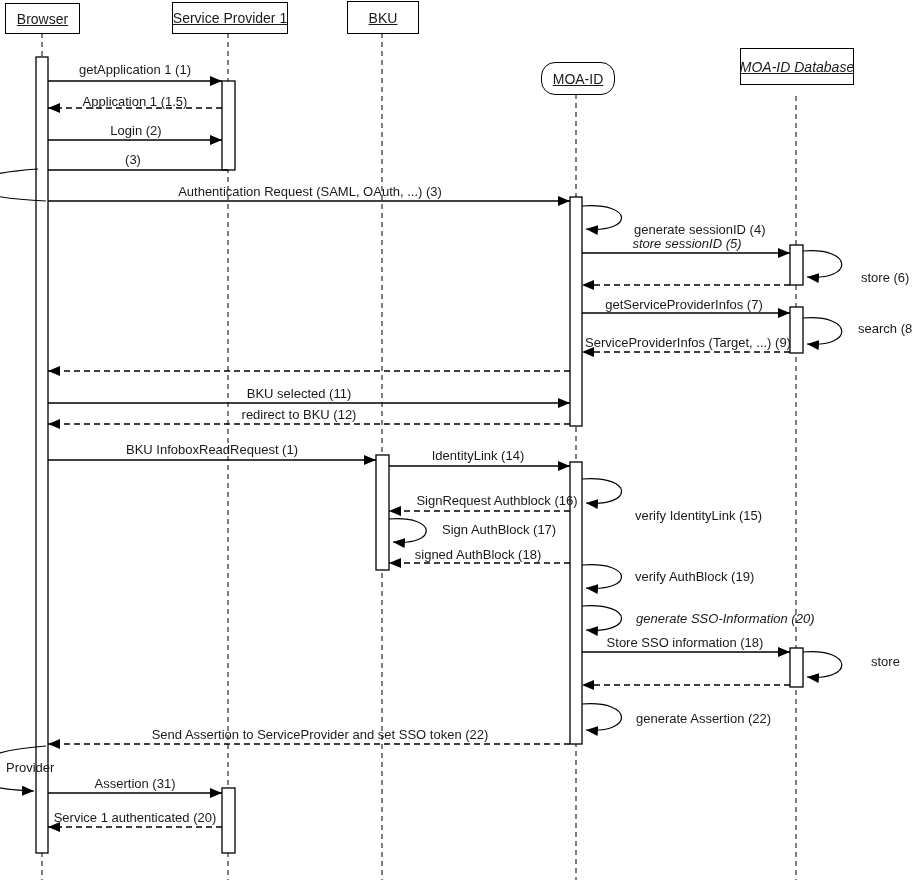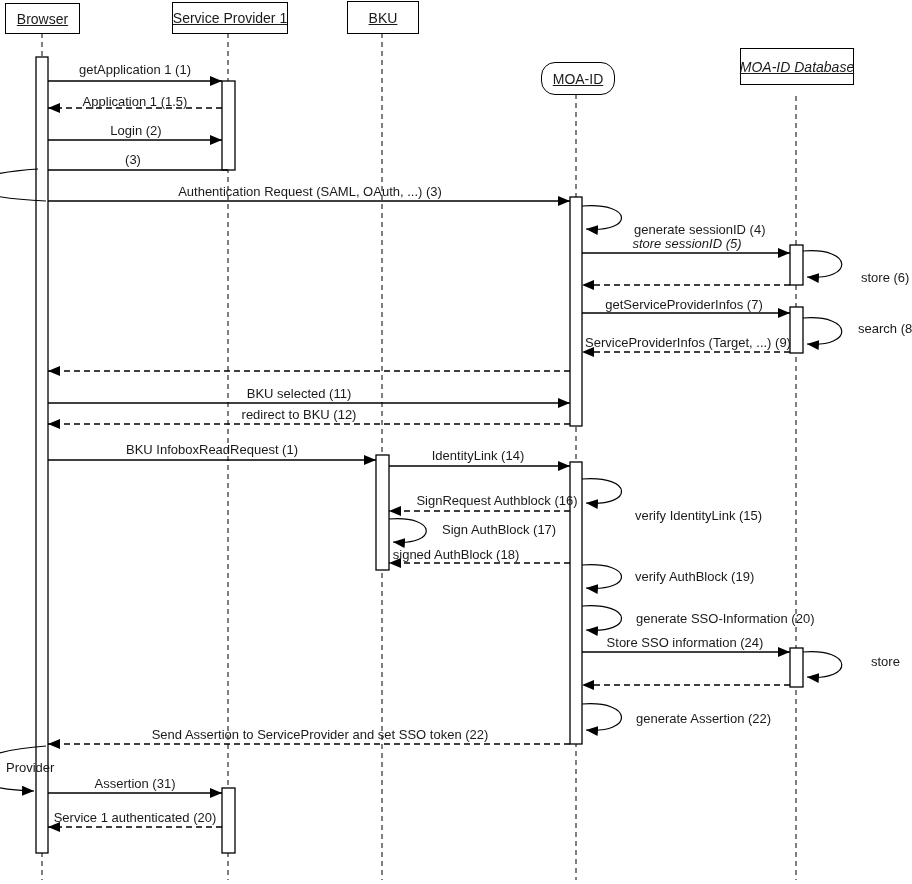--- a/index.html
+++ b/index.html
@@ -105,24 +105,24 @@
   <div class="msg-label c" style="left:684px;top:297px;">getServiceProviderInfos (7)</div>
   <div class="msg-label" style="left:858px;top:321px;">search (8)</div>
   <div class="msg-label c" style="left:688px;top:335px;">ServiceProviderInfos (Target, ...) (9)</div>
   <div class="msg-label c" style="left:299px;top:386px;">BKU selected (11)</div>
   <div class="msg-label c" style="left:299px;top:407px;">redirect to BKU (12)</div>
   <div class="msg-label c" style="left:212px;top:442px;">BKU InfoboxReadRequest (1)</div>
   <div class="msg-label c" style="left:478px;top:448px;">IdentityLink (14)</div>
   <div class="msg-label" style="left:635px;top:508px;">verify IdentityLink (15)</div>
   <div class="msg-label c" style="left:497px;top:493px;">SignRequest Authblock (16)</div>
   <div class="msg-label" style="left:442px;top:522px;">Sign AuthBlock (17)</div>
-  <div class="msg-label c" style="left:456px;top:547px;">signed AuthBlock (18)</div>
+  <div class="msg-label c" style="left:478px;top:547px;">signed AuthBlock (18)</div>
   <div class="msg-label" style="left:635px;top:569px;">verify AuthBlock (19)</div>
-  <div class="msg-label" style="left:636px;top:611px;">generate SSO-Information (20)</div>
-  <div class="msg-label c" style="left:685px;top:635px;">Store SSO information (24)</div>
+  <div class="msg-label" style="left:636px;top:611px;font-style:italic;">generate SSO-Information (20)</div>
+  <div class="msg-label c" style="left:685px;top:635px;">Store SSO information (18)</div>
   <div class="msg-label" style="left:871px;top:654px;">store</div>
   <div class="msg-label" style="left:636px;top:711px;">generate Assertion (22)</div>
   <div class="msg-label c" style="left:320px;top:727px;">Send Assertion to ServiceProvider and set SSO token (22)</div>
   <div class="msg-label" style="left:6px;top:760px;">Provider</div>
   <div class="msg-label c" style="left:135px;top:776px;">Assertion (31)</div>
   <div class="msg-label c" style="left:135px;top:810px;">Service 1 authenticated (20)</div>
 
 </div>
 
 </body></html>

